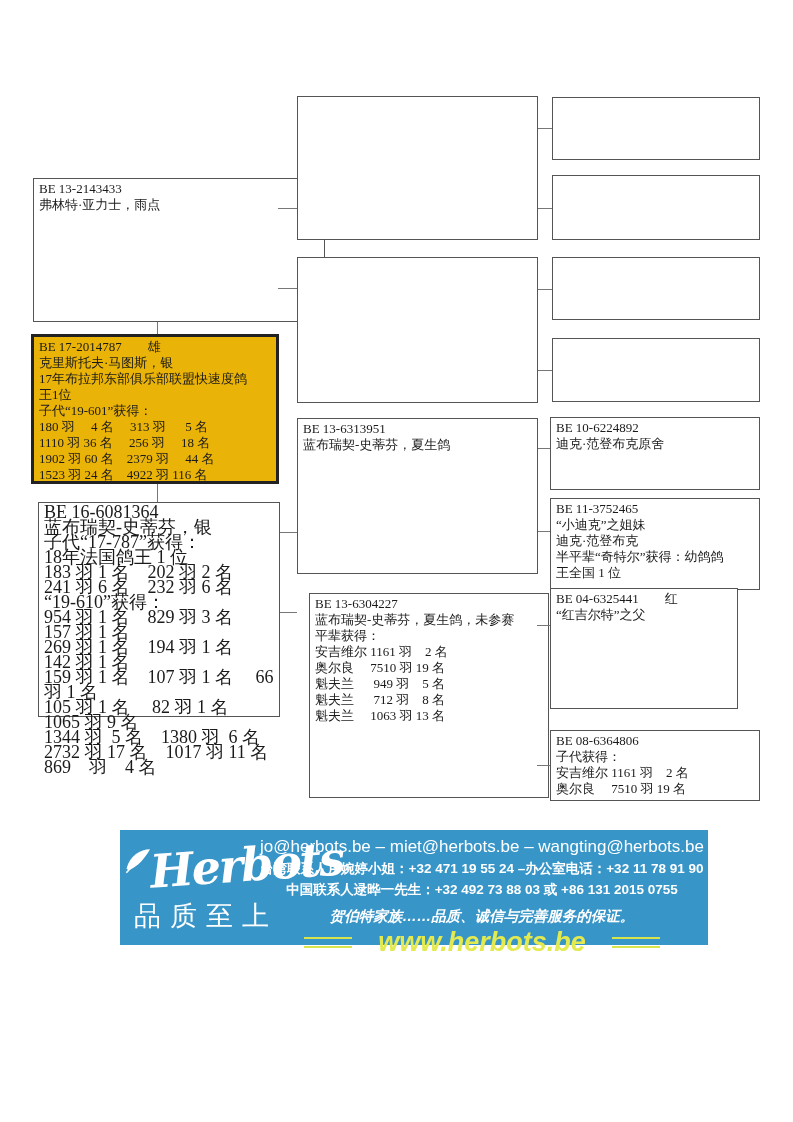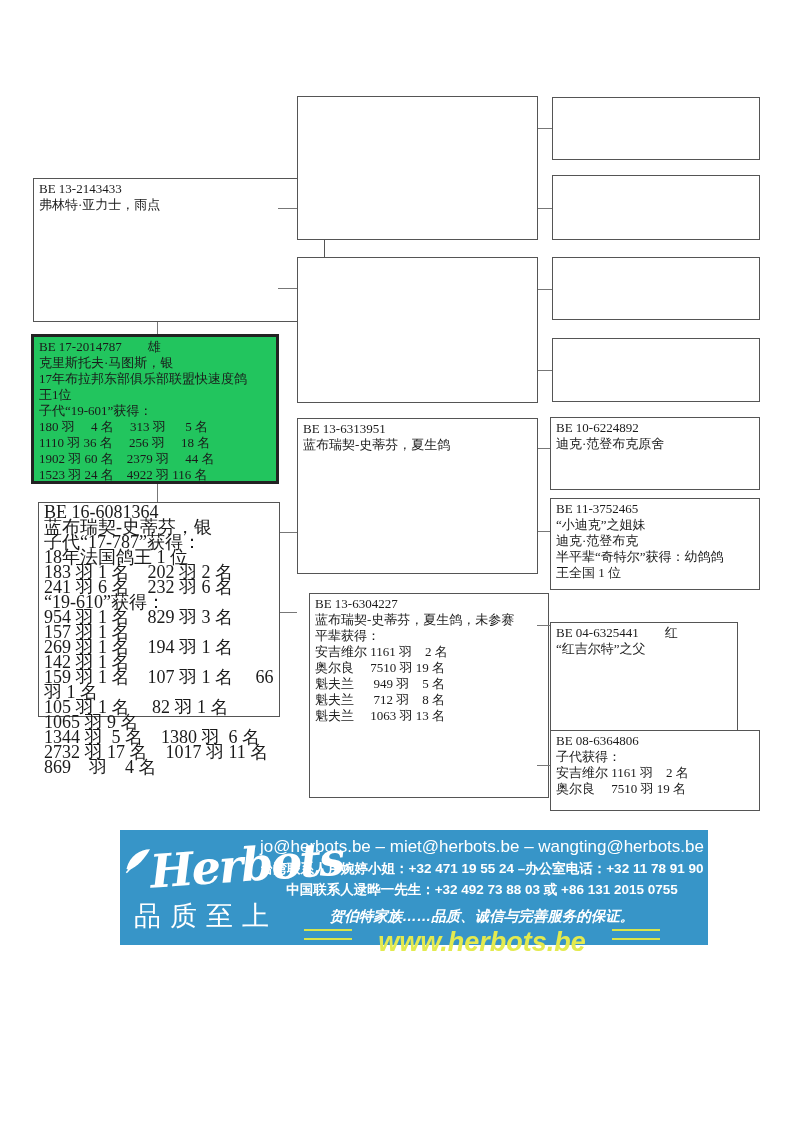--- a/index.html
+++ b/index.html
@@ -1,40 +1,40 @@
 <!DOCTYPE html>
 <html><head>
 <meta charset="utf-8">
 <style>
   html,body{margin:0;padding:0;background:#ffffff;}
   #page{position:relative;width:793px;height:1122px;background:#ffffff;overflow:hidden;
         font-family:"Liberation Serif","DejaVu Serif",serif;color:#1a1a1a;}
   .box{position:absolute;border:1px solid #555;background:#ffffff;box-sizing:border-box;}
   .box .bt{padding:2px 5px;font-size:13px;line-height:16px;white-space:pre-wrap;}
   .box.small .bt{font-size:18px;line-height:15px;}
-  .box.hl{border:3px solid #222;background:#22c55e;}
+  .box.hl{border:3px solid #222;background:#eab308;}
   .hline{position:absolute;height:1px;background:#777;}
   .vline{position:absolute;width:1px;background:#777;}
 
   
   #banner{position:absolute;left:120px;top:830px;width:588px;height:115px;background:#3795c8;}
   .logo-row{position:absolute;left:4px;top:12px;display:flex;align-items:center;}
   .logo-text{color:#ffffff;font-family:"DejaVu Serif",serif;font-style:italic;font-weight:bold;
              font-size:46px;line-height:46px;transform:rotate(-4deg);letter-spacing:-2px;}
   .feather{margin-right:-4px;transform:rotate(-12deg);}
   .slogan{position:absolute;left:14px;top:68px;color:#ffffff;font-weight:normal;font-size:27px;
           letter-spacing:9px;font-family:"Liberation Serif","DejaVu Serif",serif;}
   .b-right{position:absolute;left:140px;top:7px;width:444px;color:#ffffff;
            font-family:"Liberation Sans","DejaVu Sans",sans-serif;}
   .b-emails{font-size:17px;white-space:nowrap;}
   .b-line{font-size:13.5px;font-weight:bold;margin-top:3px;white-space:nowrap;}
   .b-line.center{text-align:center;}
   .b-tagline{font-size:14.5px;font-weight:bold;font-style:italic;text-align:center;margin-top:8px;
              font-family:Liberation Sans, sans-serif;}
-  .b-web-row{display:flex;justify-content:center;gap:26px;margin-top:3px;}
+  .b-web-row{display:flex;align-items:center;justify-content:center;gap:26px;margin-top:3px;}
   .b-web{font-size:27px;line-height:27px;font-weight:bold;font-style:italic;color:#e3ea4f;
          font-family:"Liberation Sans","DejaVu Sans",sans-serif;}
   .dbl{width:48px;height:7px;border-top:2px solid #d8e44b;border-bottom:2px solid #d8e44b;}
 </style>
 </head>
 <body>
 
 <div id="page">
 
   <div class="box" style="left:33px;top:178px;width:292px;height:144px">
@@ -108,25 +108,25 @@
     <div class="bt">BE 10-6224892
 迪克·范登布克原舍</div>
   </div>
   <div class="box" style="left:550px;top:498px;width:210px;height:92px">
     <div class="bt">BE 11-3752465
 “小迪克”之姐妹
 迪克·范登布克
 半平辈“奇特尔”获得：幼鸽鸽
 王全国 1 位</div>
   </div>
-  <div class="box" style="left:550px;top:622px;width:188px;height:121px">
+  <div class="box" style="left:550px;top:588px;width:188px;height:121px">
     <div class="bt">BE 04-6325441　　红
 “红吉尔特”之父</div>
   </div>
-  <div class="box" style="left:550px;top:730px;width:210px;height:81px">
+  <div class="box" style="left:550px;top:730px;width:210px;height:71px">
     <div class="bt">BE 08-6364806
 子代获得：
 安吉维尔 1161 羽　2 名
 奥尔良　 7510 羽 19 名</div>
   </div>
 
   <div class="hline" style="left:278px;top:208px;width:19px"></div>
   <div class="hline" style="left:278px;top:288px;width:19px"></div>
   <div class="hline" style="left:280px;top:532px;width:17px"></div>
   <div class="hline" style="left:280px;top:612px;width:17px"></div>

